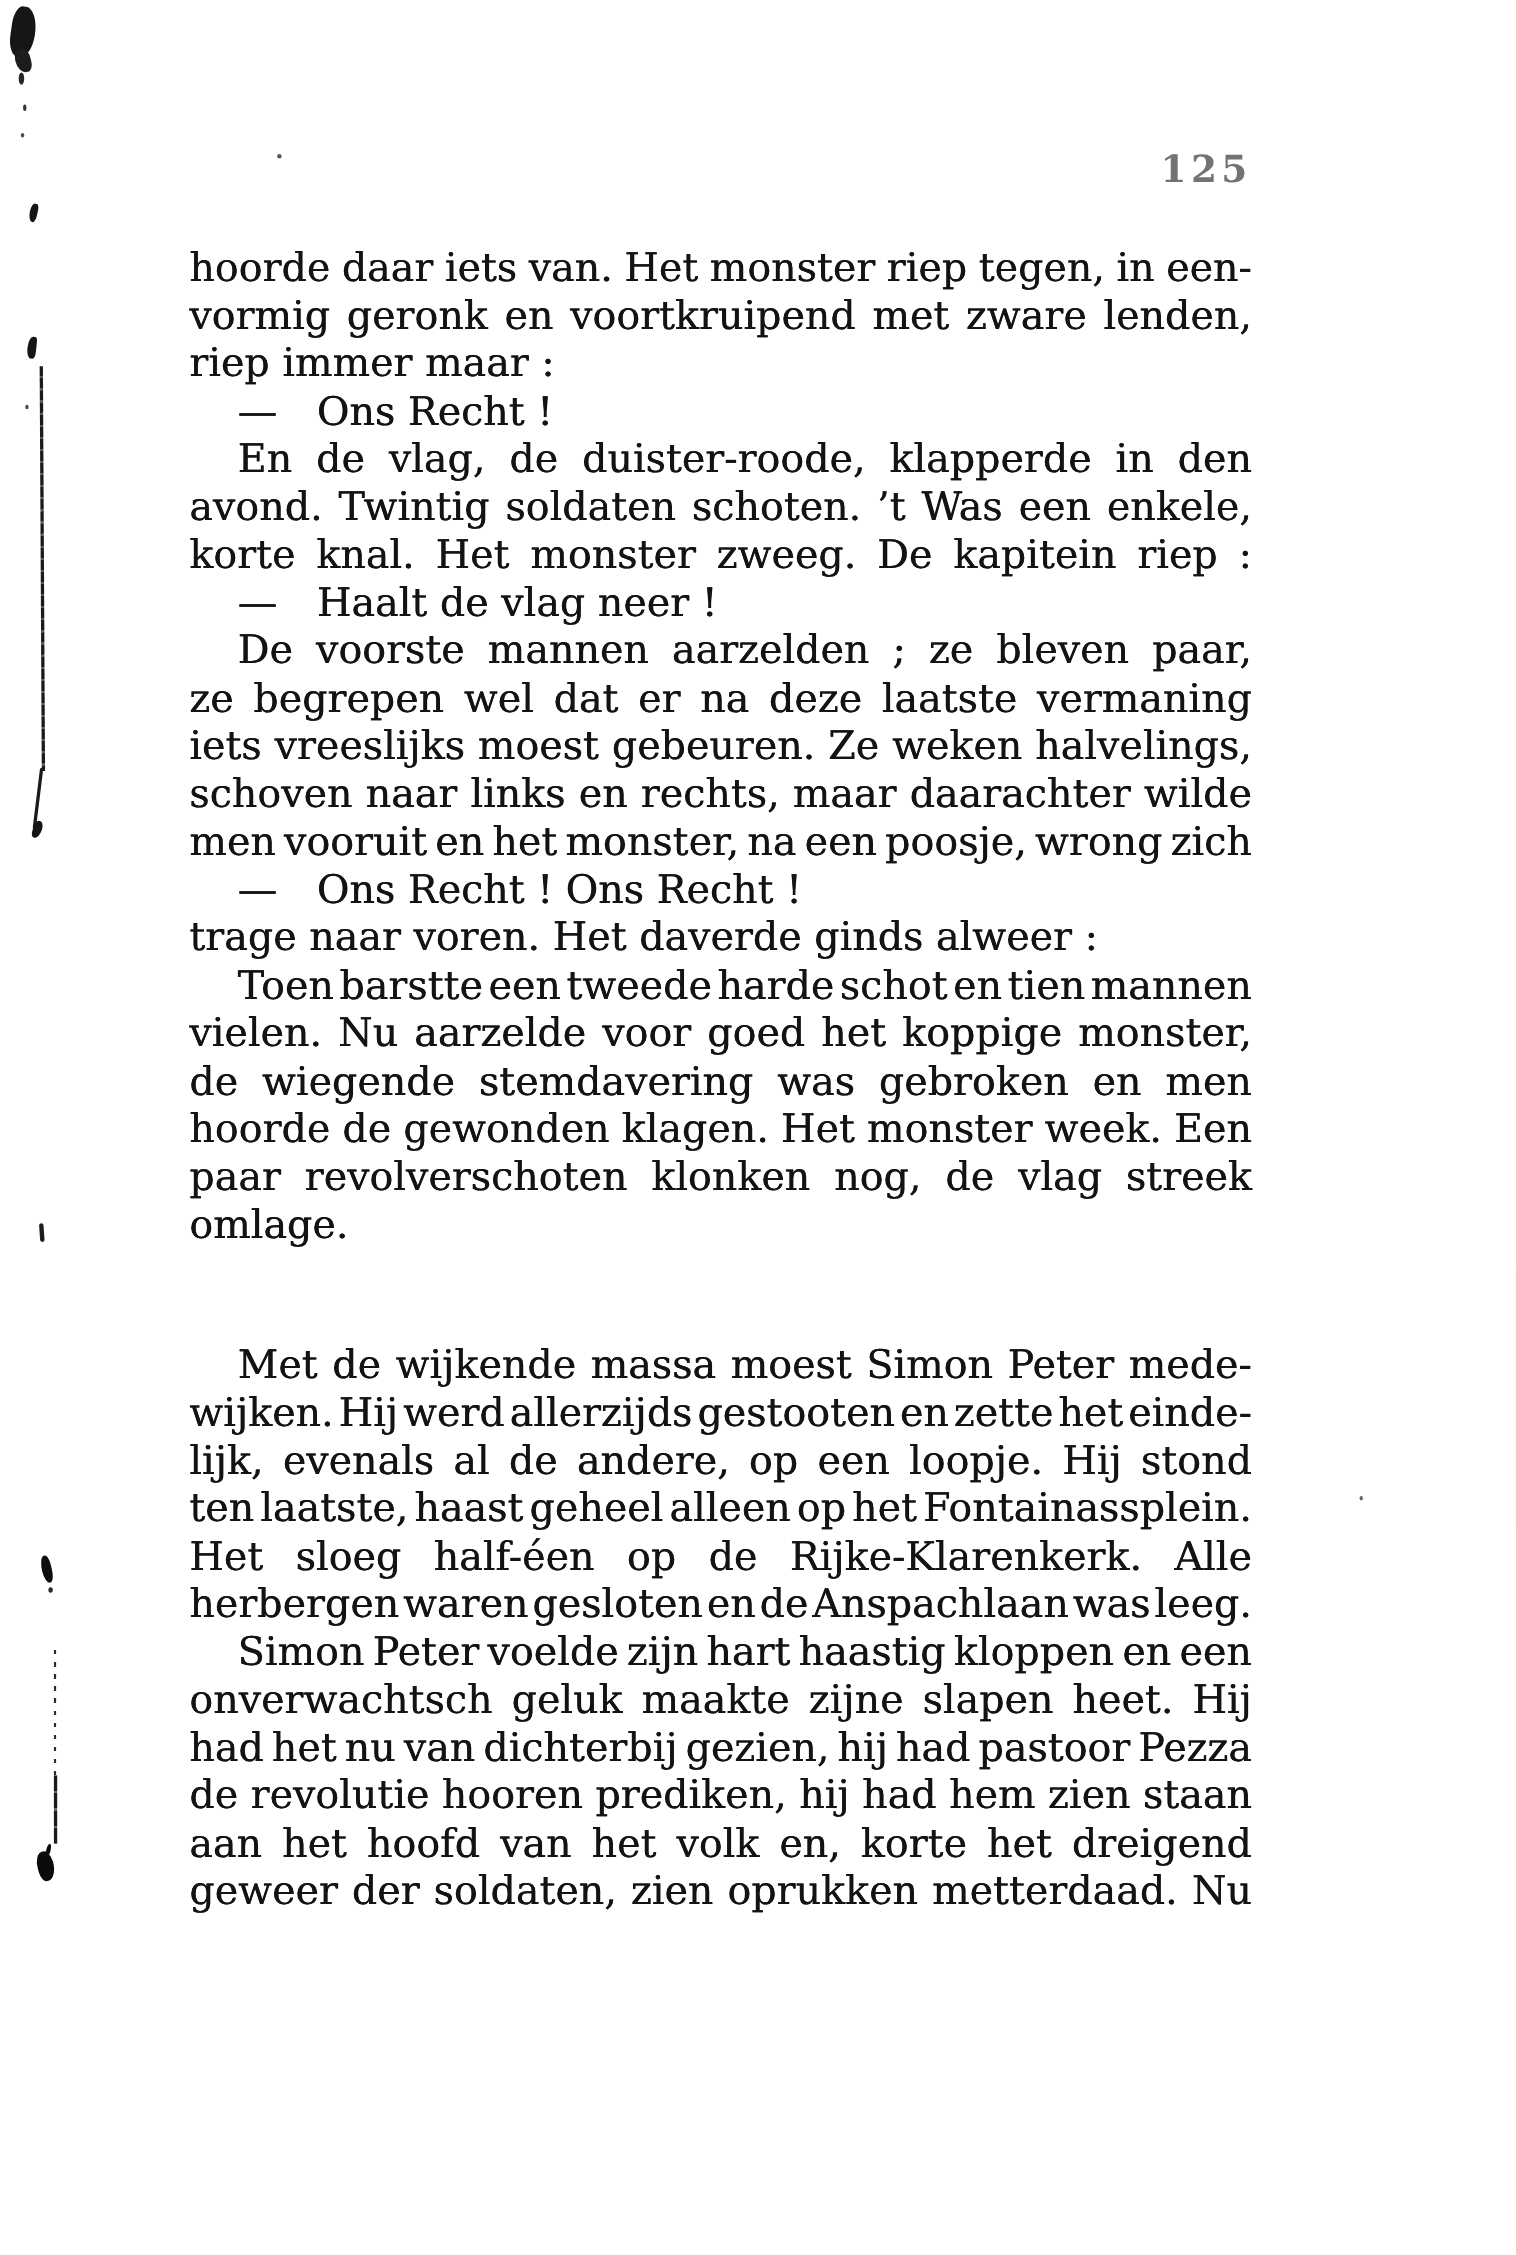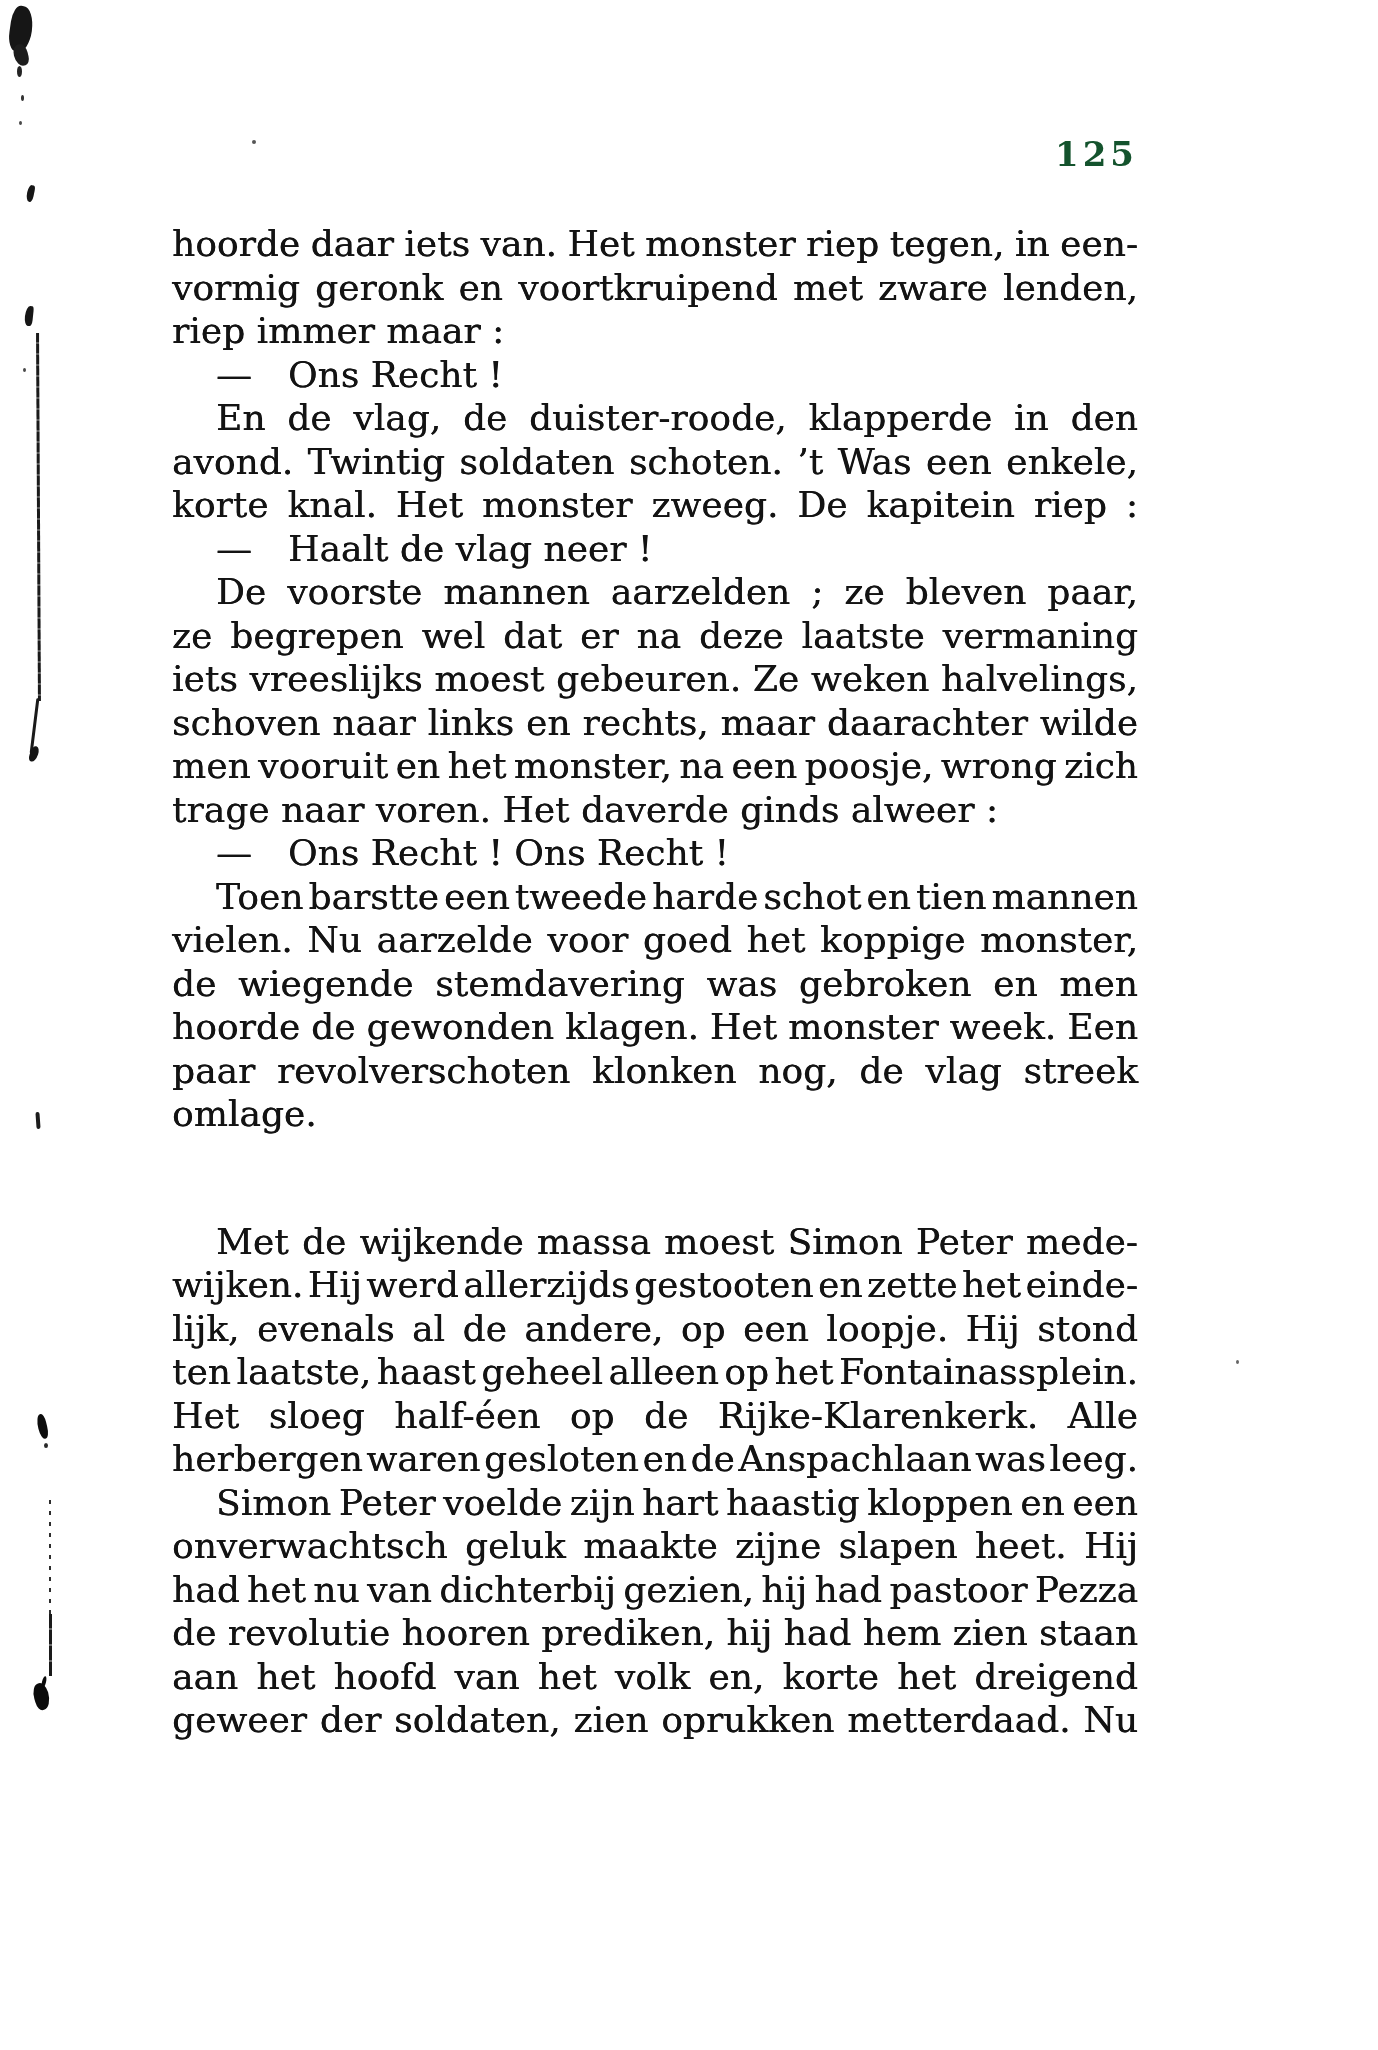--- a/index.html
+++ b/index.html
@@ -11,21 +11,21 @@
     font-family:"DejaVu Serif", serif;
     color:#131313;
   }
   .page-number{
     position:absolute;
     top:134px;left:1040px;width:98px;
     text-align:right;
     font-size:34px;
     letter-spacing:4px;
     font-weight:bold;
-    color:#14532d;
+    color:#737373;
   }
   .text-block{
     position:absolute;
     left:172px;top:222px;width:966px;
   }
   .para + .para{margin-top:84px;}
   .line{
     height:43.5px;
     line-height:43.5px;
     font-size:36px;
@@ -171,22 +171,22 @@
           <span>vooruit</span>
           <span>en</span>
           <span>het</span>
           <span>monster,</span>
           <span>na</span>
           <span>een</span>
           <span>poosje,</span>
           <span>wrong</span>
           <span>zich</span>
         </div>
+        <div class="line indent">— Ons Recht ! Ons Recht !</div>
         <div class="line">trage naar voren. Het daverde ginds alweer :</div>
-        <div class="line indent">— Ons Recht ! Ons Recht !</div>
         <div class="line indent just">
           <span>Toen</span>
           <span>barstte</span>
           <span>een</span>
           <span>tweede</span>
           <span>harde</span>
           <span>schot</span>
           <span>en</span>
           <span>tien</span>
           <span>mannen</span>

